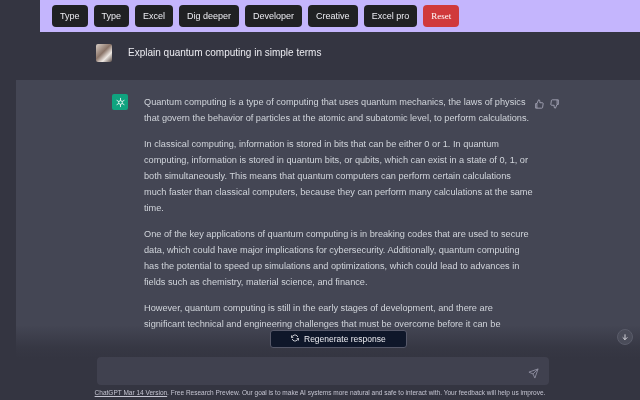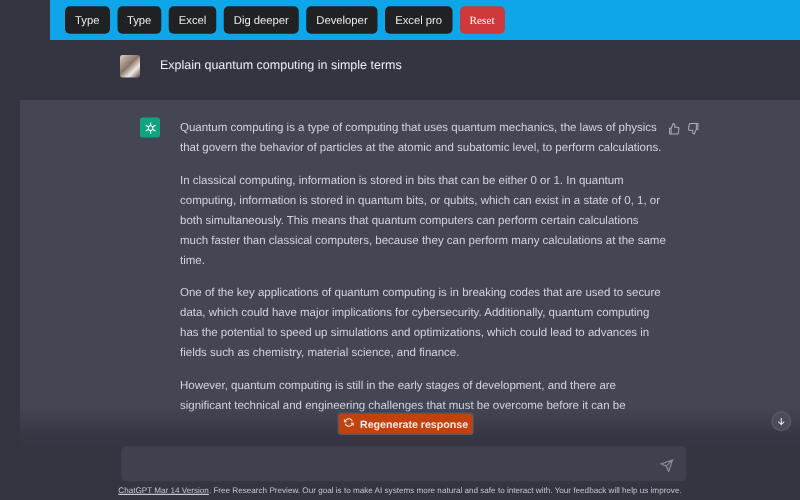--- a/index.html
+++ b/index.html
@@ -5,21 +5,21 @@
   * { box-sizing: border-box; margin: 0; padding: 0; }
   html, body { width: 640px; height: 400px; overflow: hidden; }
   body {
     background: #343541;
     font-family: "Liberation Sans", sans-serif;
     color: #d1d5db;
     position: relative;
   }
   .toolbar {
     position: absolute; left: 40px; top: 0; width: 600px; height: 32px;
-    background: #0ea5e9;
+    background: #c4b5fd;
     display: flex; align-items: center; padding-left: 12px; gap: 6px;
   }
   .toolbar .tbtn {
     height: 22px; border-radius: 4px; background: #202123;
     color: #ececf1; font-size: 9px; display: flex; align-items: center;
     padding: 0 8px;
   }
   .toolbar .tbtn.reset { background: #d0393b; color: #fff; font-family: Liberation Serif, serif; }
   .user-row {
     position: absolute; left: 0; top: 32px; width: 528px; height: 48px;
@@ -49,23 +49,23 @@
   .ai-text p { margin-bottom: 10px; }
   .feedback {
     position: absolute; left: 518px; top: 15px; display: flex; gap: 6px;
   }
   .feedback span { width: 10px; height: 10px; display: inline-block; }
   .fade {
     position: absolute; left: 0; top: 325px; width: 640px; height: 75px;
     background: linear-gradient(to bottom, rgba(52,53,65,0) 0%, rgba(52,53,65,0.85) 30%, #343541 45%);
   }
   .regen {
-    position: absolute; left: 270px; top: 330px; height: 18px; padding: 0 4px;
-    background: #c2410c; border: 1px solid #565869; border-radius: 3px;
-    display: flex; align-items: center; gap: 5px; font-size: 8.5px; color: #ececf1; font-weight: bold;
+    position: absolute; left: 270px; top: 330px; height: 18px; padding: 0 20px;
+    background: #0f172a; border: 1px solid #565869; border-radius: 3px;
+    display: flex; align-items: center; gap: 5px; font-size: 8.5px; color: #ececf1;
   }
   .input-box {
     position: absolute; left: 97px; top: 357px; width: 452px; height: 28px;
     background: #40414f; border-radius: 4px;
   }
   .send-icon { position: absolute; right: 10px; top: 8px; width: 11px; height: 11px; }
   .footer {
     position: absolute; left: 0; top: 389px; width: 640px; text-align: center;
     font-size: 6.5px; color: #c5c5d2;
   }
@@ -78,20 +78,21 @@
 </style>
 </head>
 <body>
 
 <div class="toolbar">
   <div class="tbtn">Type</div>
   <div class="tbtn">Type</div>
   <div class="tbtn">Excel</div>
   <div class="tbtn">Dig deeper</div>
   <div class="tbtn">Developer</div>
+  <div class="tbtn">Creative</div>
   <div class="tbtn">Excel pro</div>
   <div class="tbtn reset">Reset</div>
 </div>
 
 <div class="user-row">
   <div class="avatar-user"></div>
   <div class="user-text">Explain quantum computing in simple terms</div>
 </div>
 
 <div class="ai-row">

